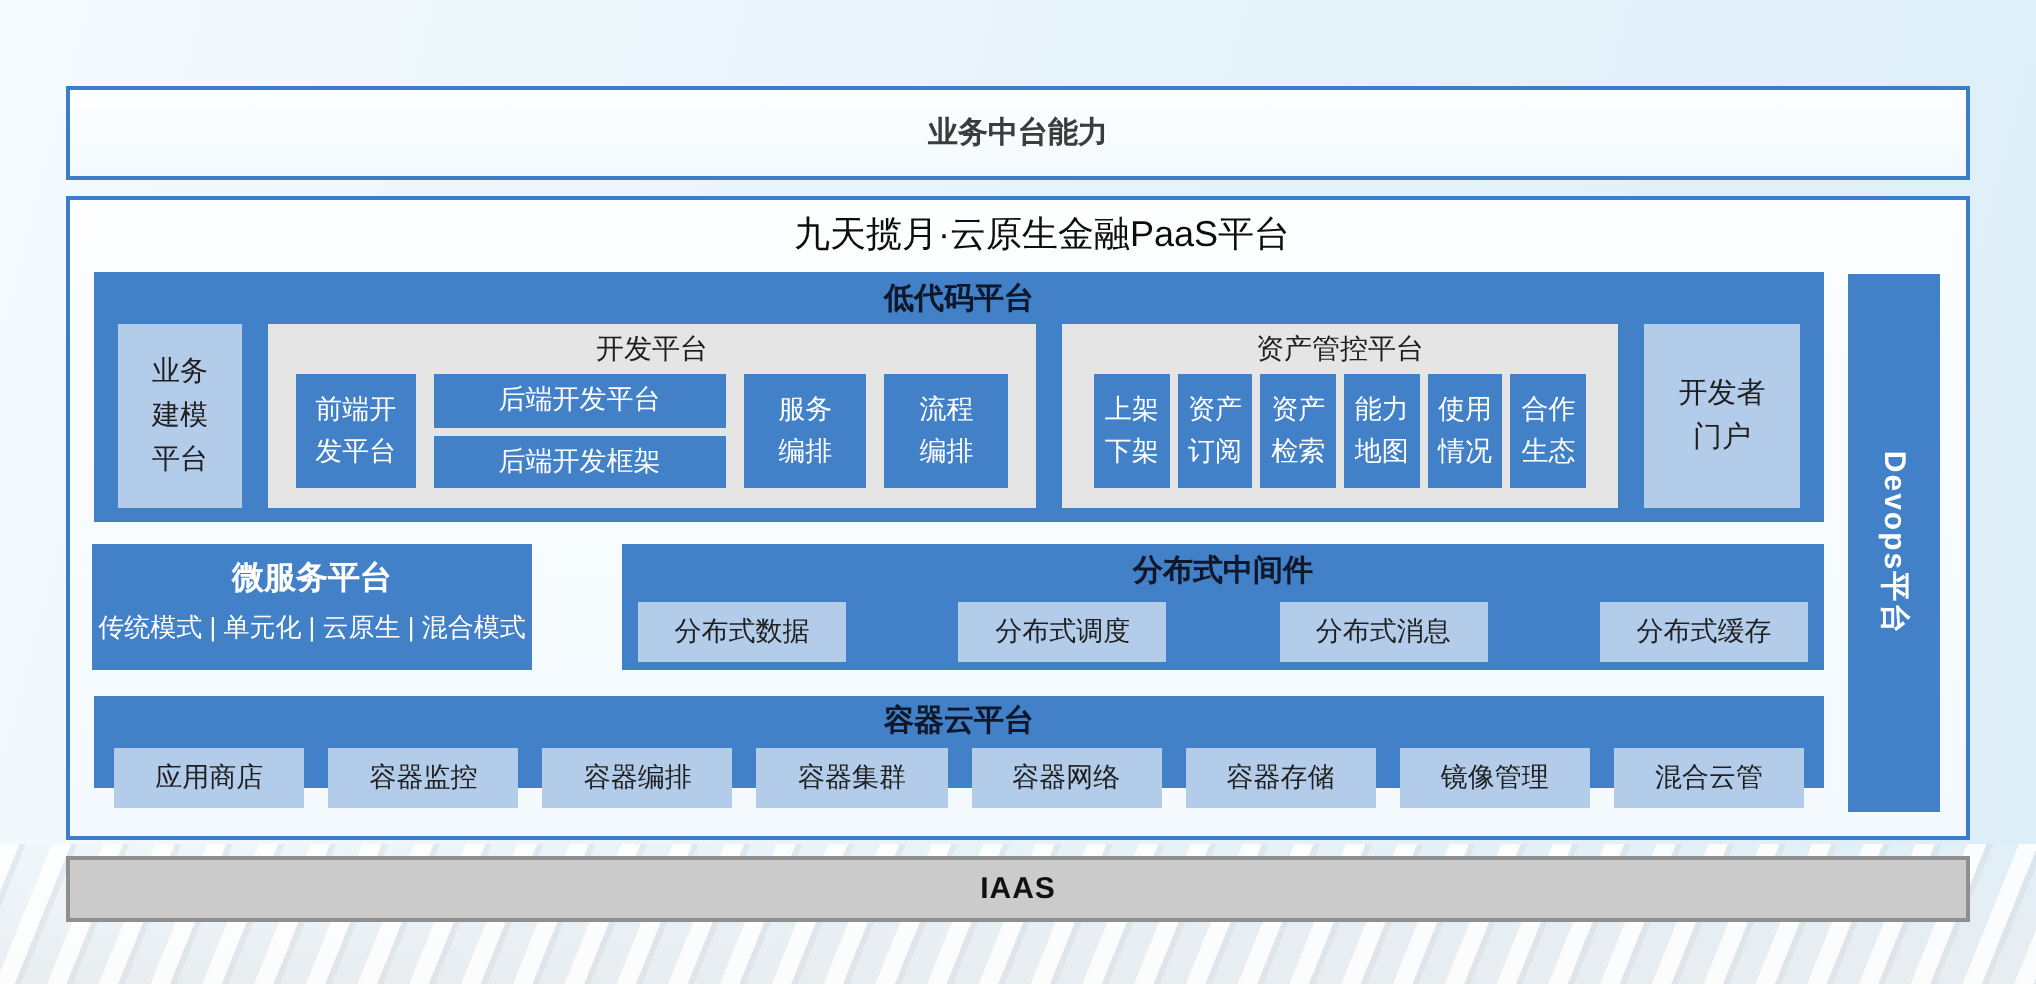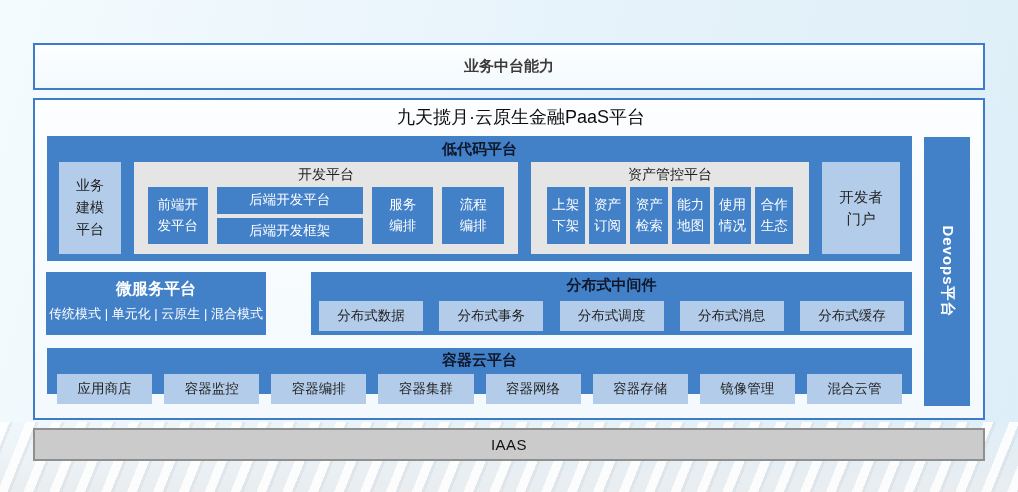--- a/index.html
+++ b/index.html
@@ -76,21 +76,21 @@
   .devops{
     position:absolute; left:889px; top:37px; width:46px; height:269px; background:#4280c8;
     display:flex; align-items:center; justify-content:center;
   }
   .devops span{ transform:rotate(90deg); white-space:nowrap; color:#fff; font-weight:bold; font-size:15px; letter-spacing:1px; }
   
   .iaas{
     position:absolute; left:33px; top:428px; width:952px; height:33px;
     background:#cbcbcb; border:2px solid #8f8f8f;
     display:flex; align-items:center; justify-content:center;
-    font-weight:normal; font-size:15px; color:#111; letter-spacing:.5px;
+    font-weight:bold; font-size:15px; color:#111; letter-spacing:.5px;
   }
 </style>
 </head>
 <body>
 
 <div class="canvas">
 
   <div class="cap-bar">
     <span>业务中台能力</span>
   </div>
@@ -170,21 +170,20 @@
 
     <div class="micro">
       <div class="t">微服务平台</div>
       <div class="s">传统模式 | 单元化 | 云原生 | 混合模式</div>
     </div>
 
     <div class="middleware">
       <div class="sec-title">分布式中间件</div>
       <div class="mw-row">
         <div class="lt-chip">分布式数据</div>
-        <div class="lt-chip">分布式事务</div>
         <div class="lt-chip">分布式调度</div>
         <div class="lt-chip">分布式消息</div>
         <div class="lt-chip">分布式缓存</div>
       </div>
     </div>
 
     <div class="cloud">
       <div class="sec-title">容器云平台</div>
       <div class="cloud-row">
         <div class="lt-chip">应用商店</div>

